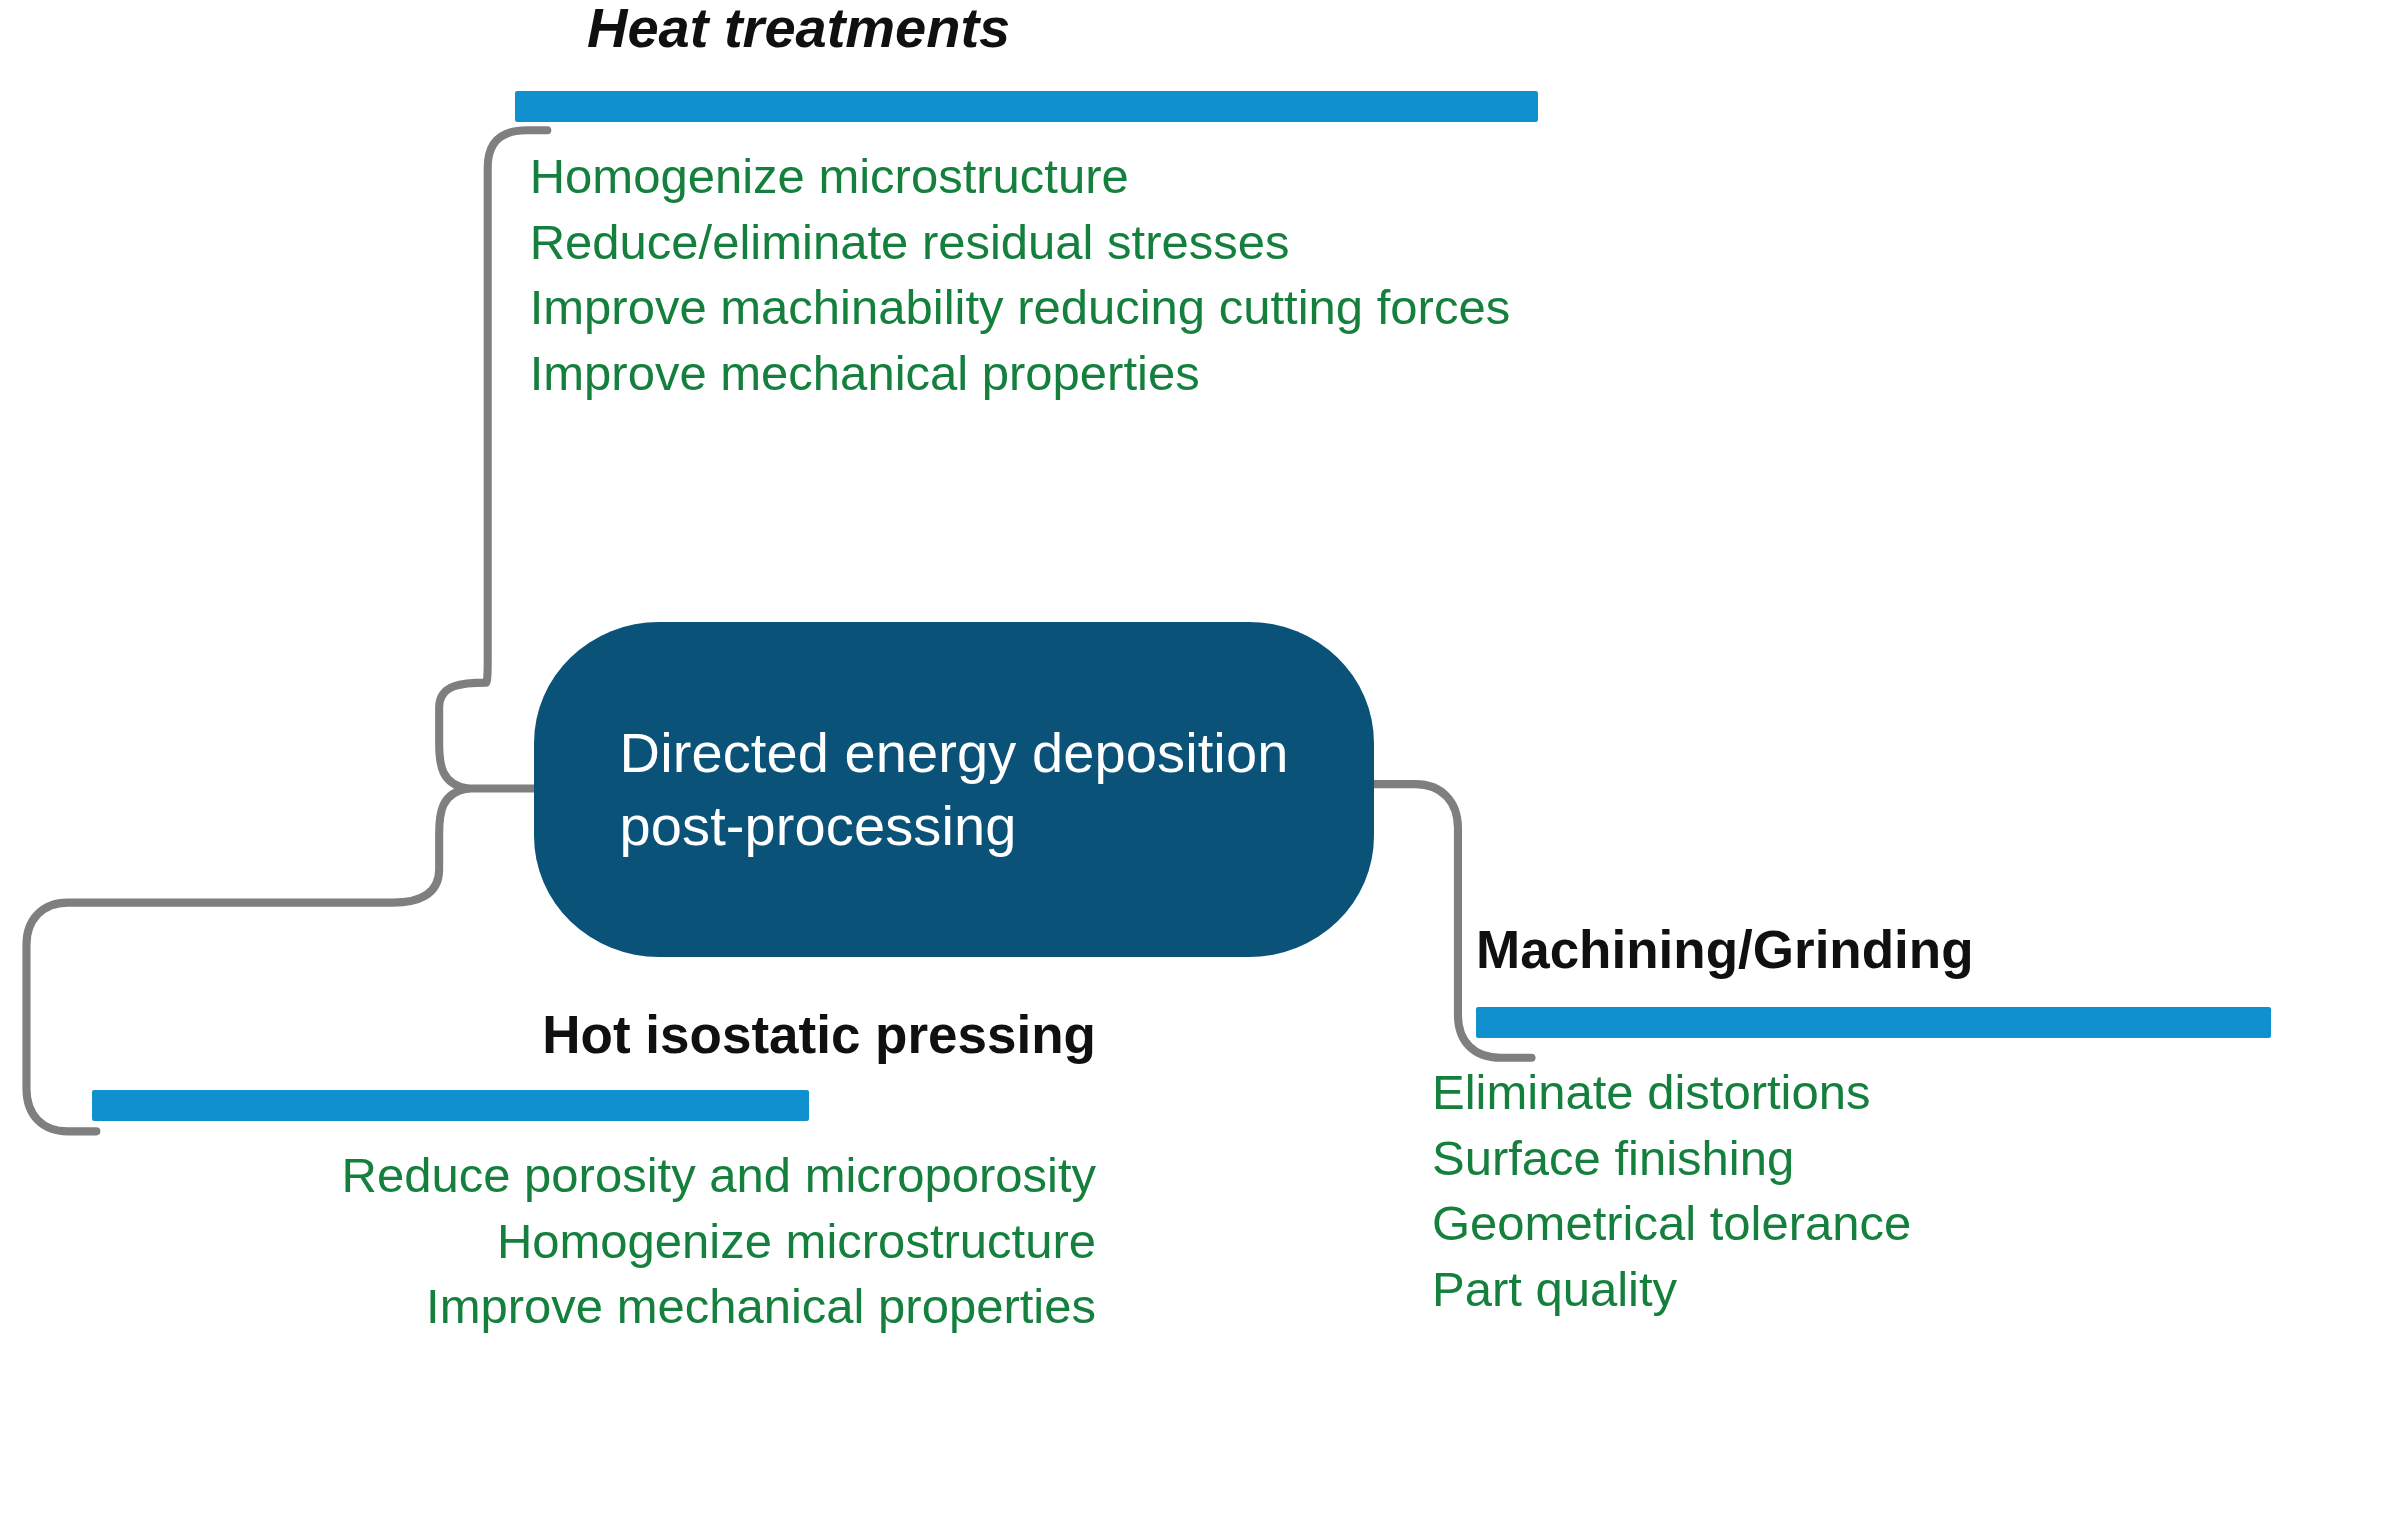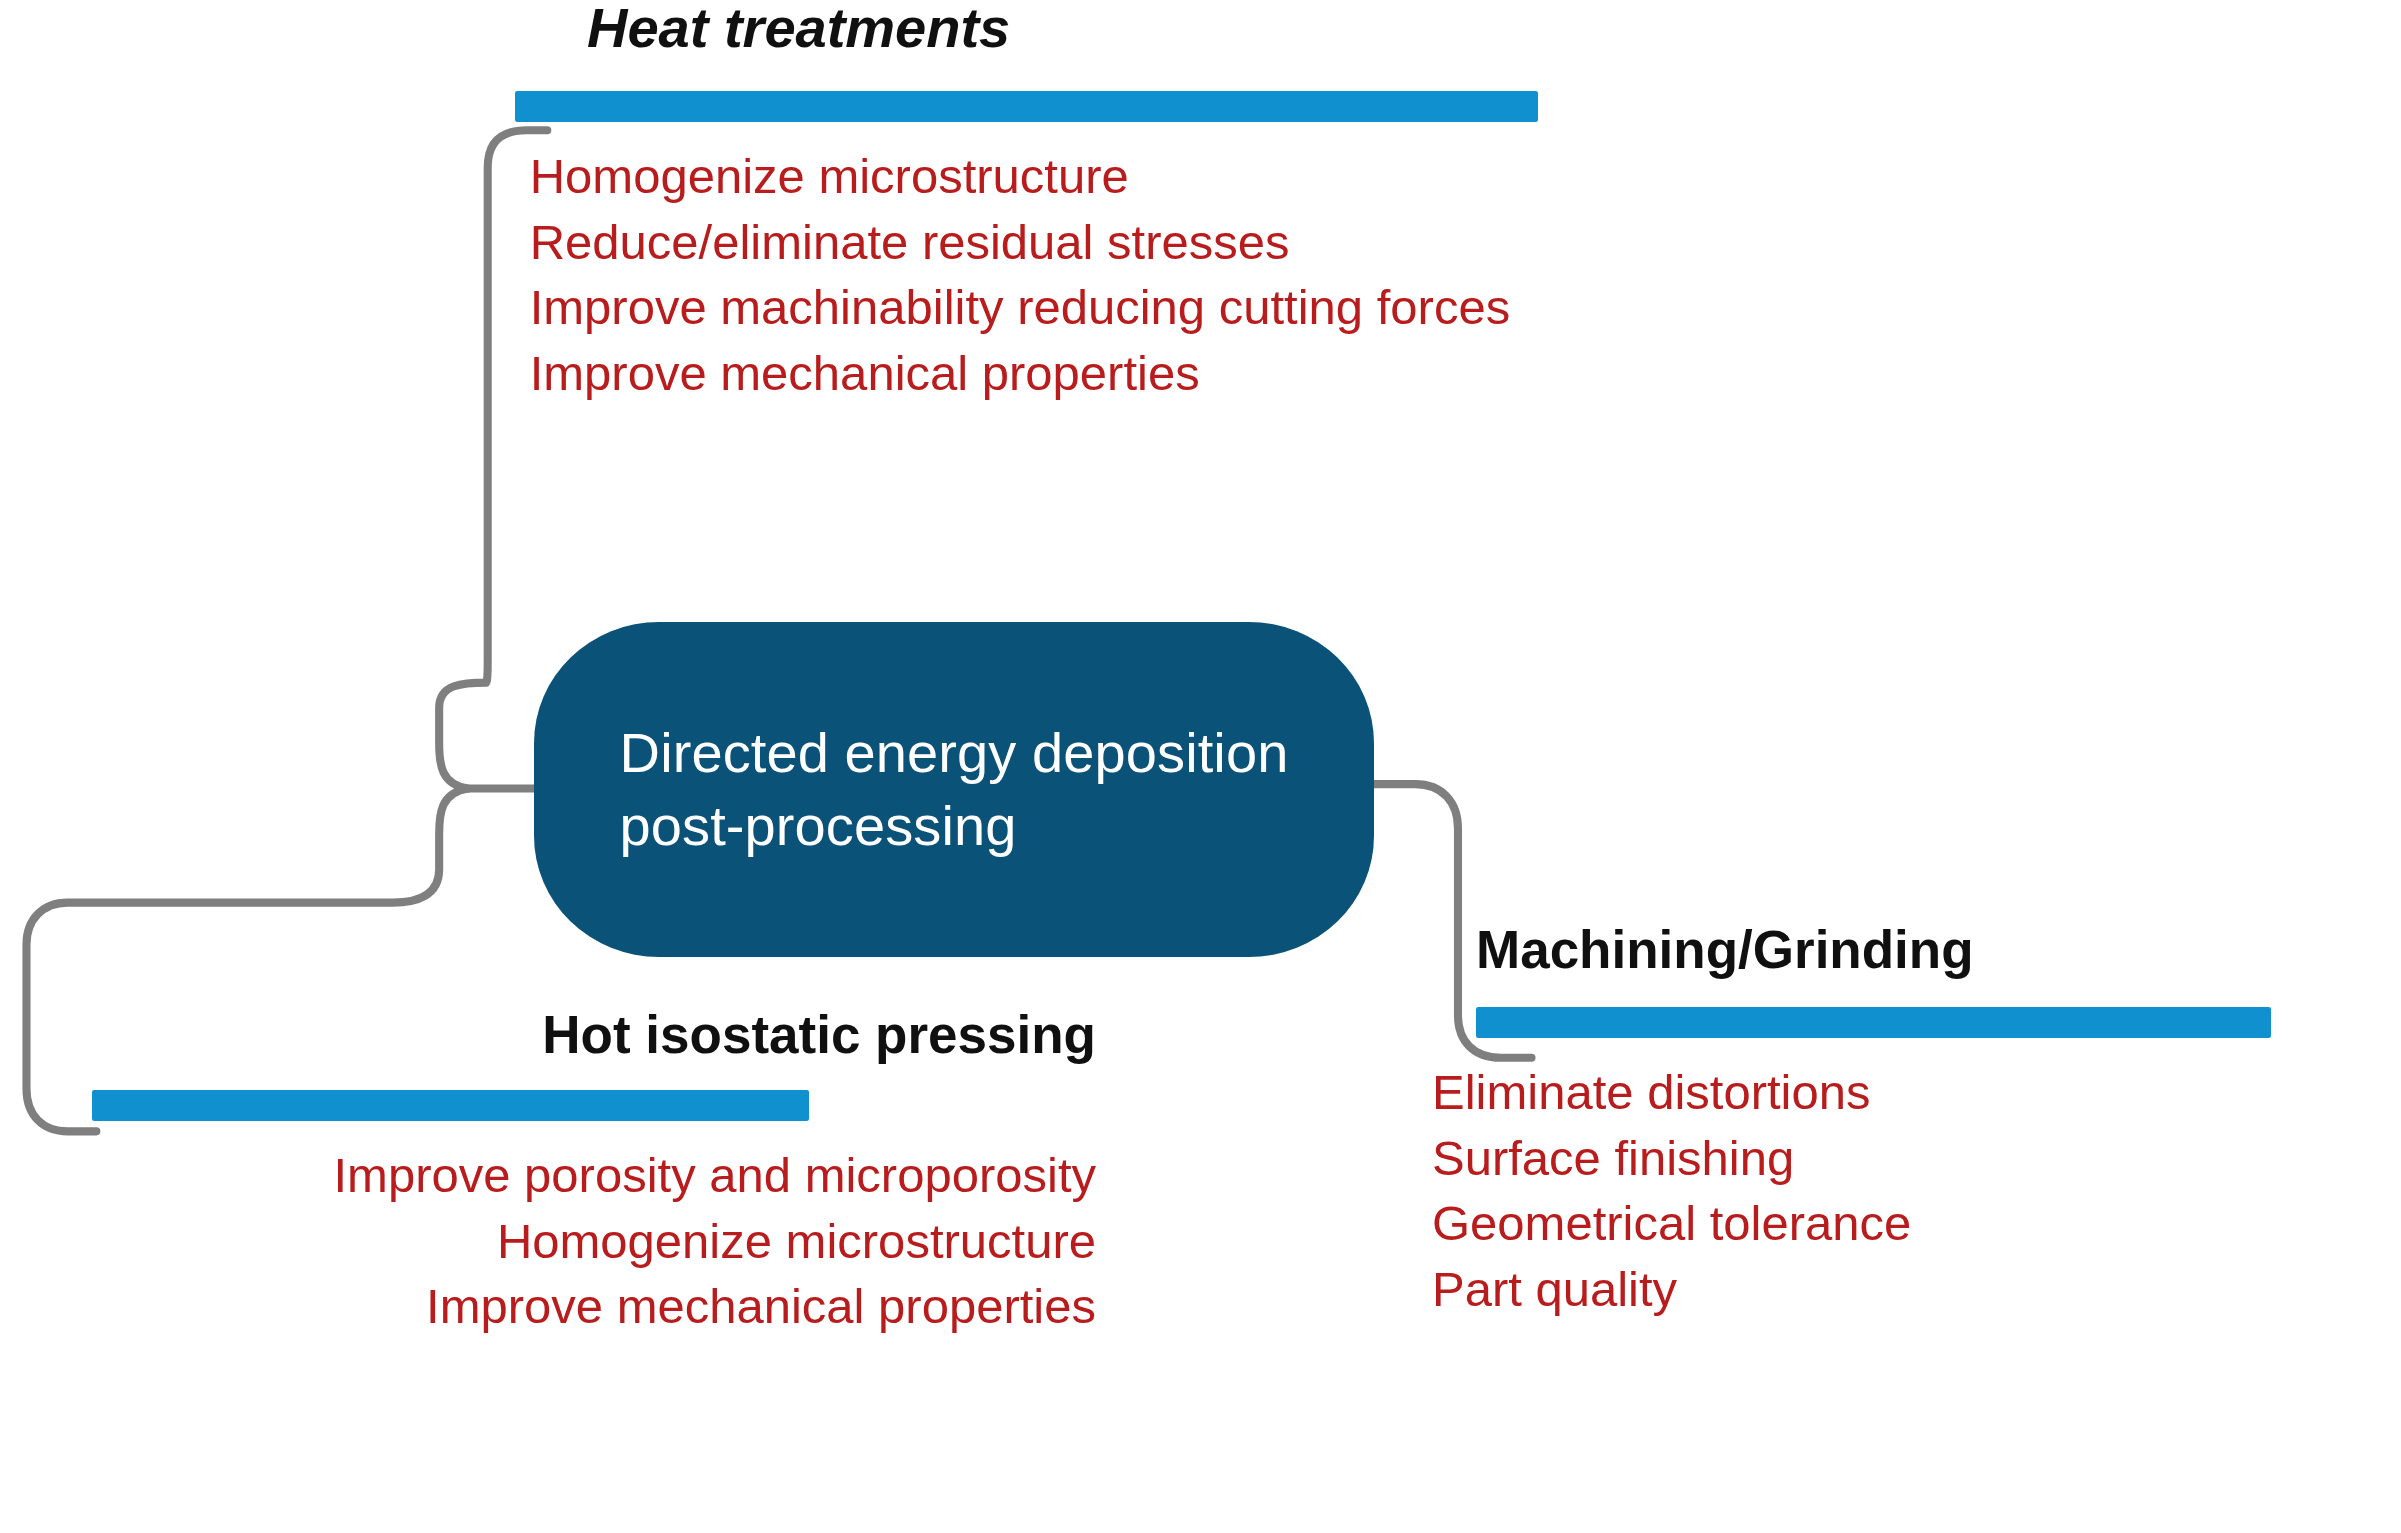--- a/index.html
+++ b/index.html
@@ -46,21 +46,21 @@
     white-space:nowrap;
   }
   .branch-bar{
     background:#1190d0;
     height:31px;
     border-radius:2.2px;
   }
   .branch-list{
     list-style:none;
     margin:0;padding:0;
-    color:#b91c1c;
+    color:#15803d;
     font-size:49px;
     line-height:1.34;
   }
   .branch-list li{white-space:nowrap;}
 
   
   #branch-heat{left:515px;top:0px;width:1067px;}
   #branch-heat .branch-title{margin-left:72px;font-size:56px;font-style:italic;}
   #branch-heat .branch-bar{width:1023px;margin-top:35px;}
   #branch-heat .branch-list{margin-top:22px;margin-left:14.7px;}
@@ -128,21 +128,21 @@
       <li>Reduce/eliminate residual stresses</li>
       <li>Improve machinability reducing cutting forces</li>
       <li>Improve mechanical properties</li>
     </ul>
   </div>
 
   <div class="branch" id="branch-hip">
     <div class="branch-title">Hot isostatic pressing</div>
     <div class="branch-bar"></div>
     <ul class="branch-list">
-      <li>Improve porosity and microporosity</li>
+      <li>Reduce porosity and microporosity</li>
       <li>Homogenize microstructure</li>
       <li>Improve mechanical properties</li>
     </ul>
   </div>
 
   <div class="branch" id="branch-mach">
     <div class="branch-title">Machining/Grinding</div>
     <div class="branch-bar"></div>
     <ul class="branch-list">
       <li>Eliminate distortions</li>

